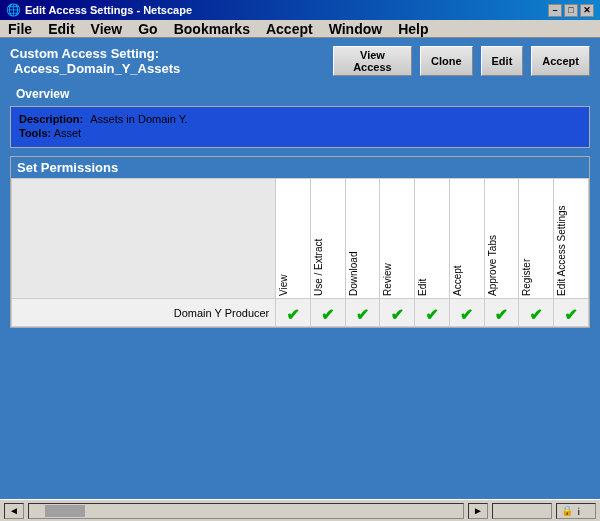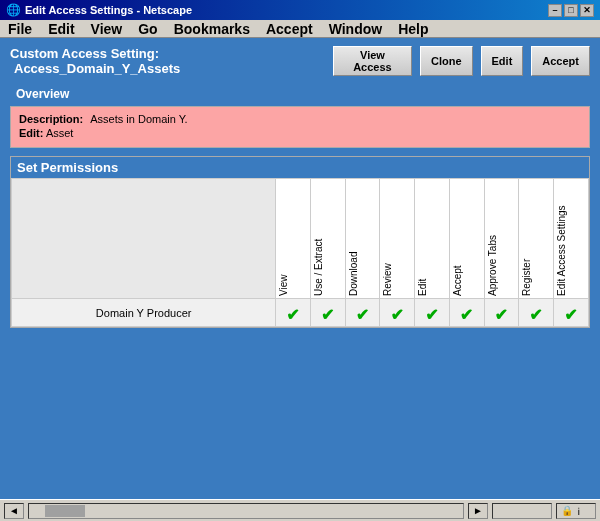--- a/index.html
+++ b/index.html
@@ -100,21 +100,21 @@
     .section-header {
       background: #3a7bbf;
       color: white;
       font-size: 12px;
       font-weight: bold;
       padding: 3px 6px;
       margin-bottom: 2px;
     }
 
     .overview-box {
-      background: #fca5a5;
+      background: #1d4ed8;
       border: 1px solid #aaa;
       padding: 6px 8px;
       margin-bottom: 8px;
     }
     .overview-row {
       font-size: 11px;
       margin-bottom: 2px;
       color: black;
     }
     .overview-label { font-weight: bold; }
@@ -139,21 +139,21 @@
       background: white;
     }
     .perm-table td, .perm-table th {
       border: 1px solid #ccc;
       padding: 2px;
       text-align: center;
       vertical-align: bottom;
       font-size: 10px;
     }
     .perm-table .row-label {
-      text-align: center;
+      text-align: right;
       padding: 4px 6px;
       font-size: 11px;
       vertical-align: middle;
       min-width: 140px;
       margin-top: 40px;
     }
     .col-header {
       height: 120px;
       vertical-align: bottom;
       padding: 2px;
@@ -259,21 +259,21 @@
     </div>
   </div>
 
   <div class="section-header">Overview</div>
   <div class="overview-box">
     <div class="overview-row">
       <span class="overview-label">Description:</span>
       <span style="margin-left:4px;">Assets in Domain Y.</span>
     </div>
     <div class="overview-row">
-      <span class="overview-label">Edit:</span>
+      <span class="overview-label">Tools:</span>
       <span style="margin-left:0;">Asset</span>
     </div>
   </div>
 
   <div class="permissions-box">
     <div class="permissions-header">Set Permissions</div>
     <div style="overflow-x:auto;">
       <table class="perm-table">
         <thead>
           <tr>

